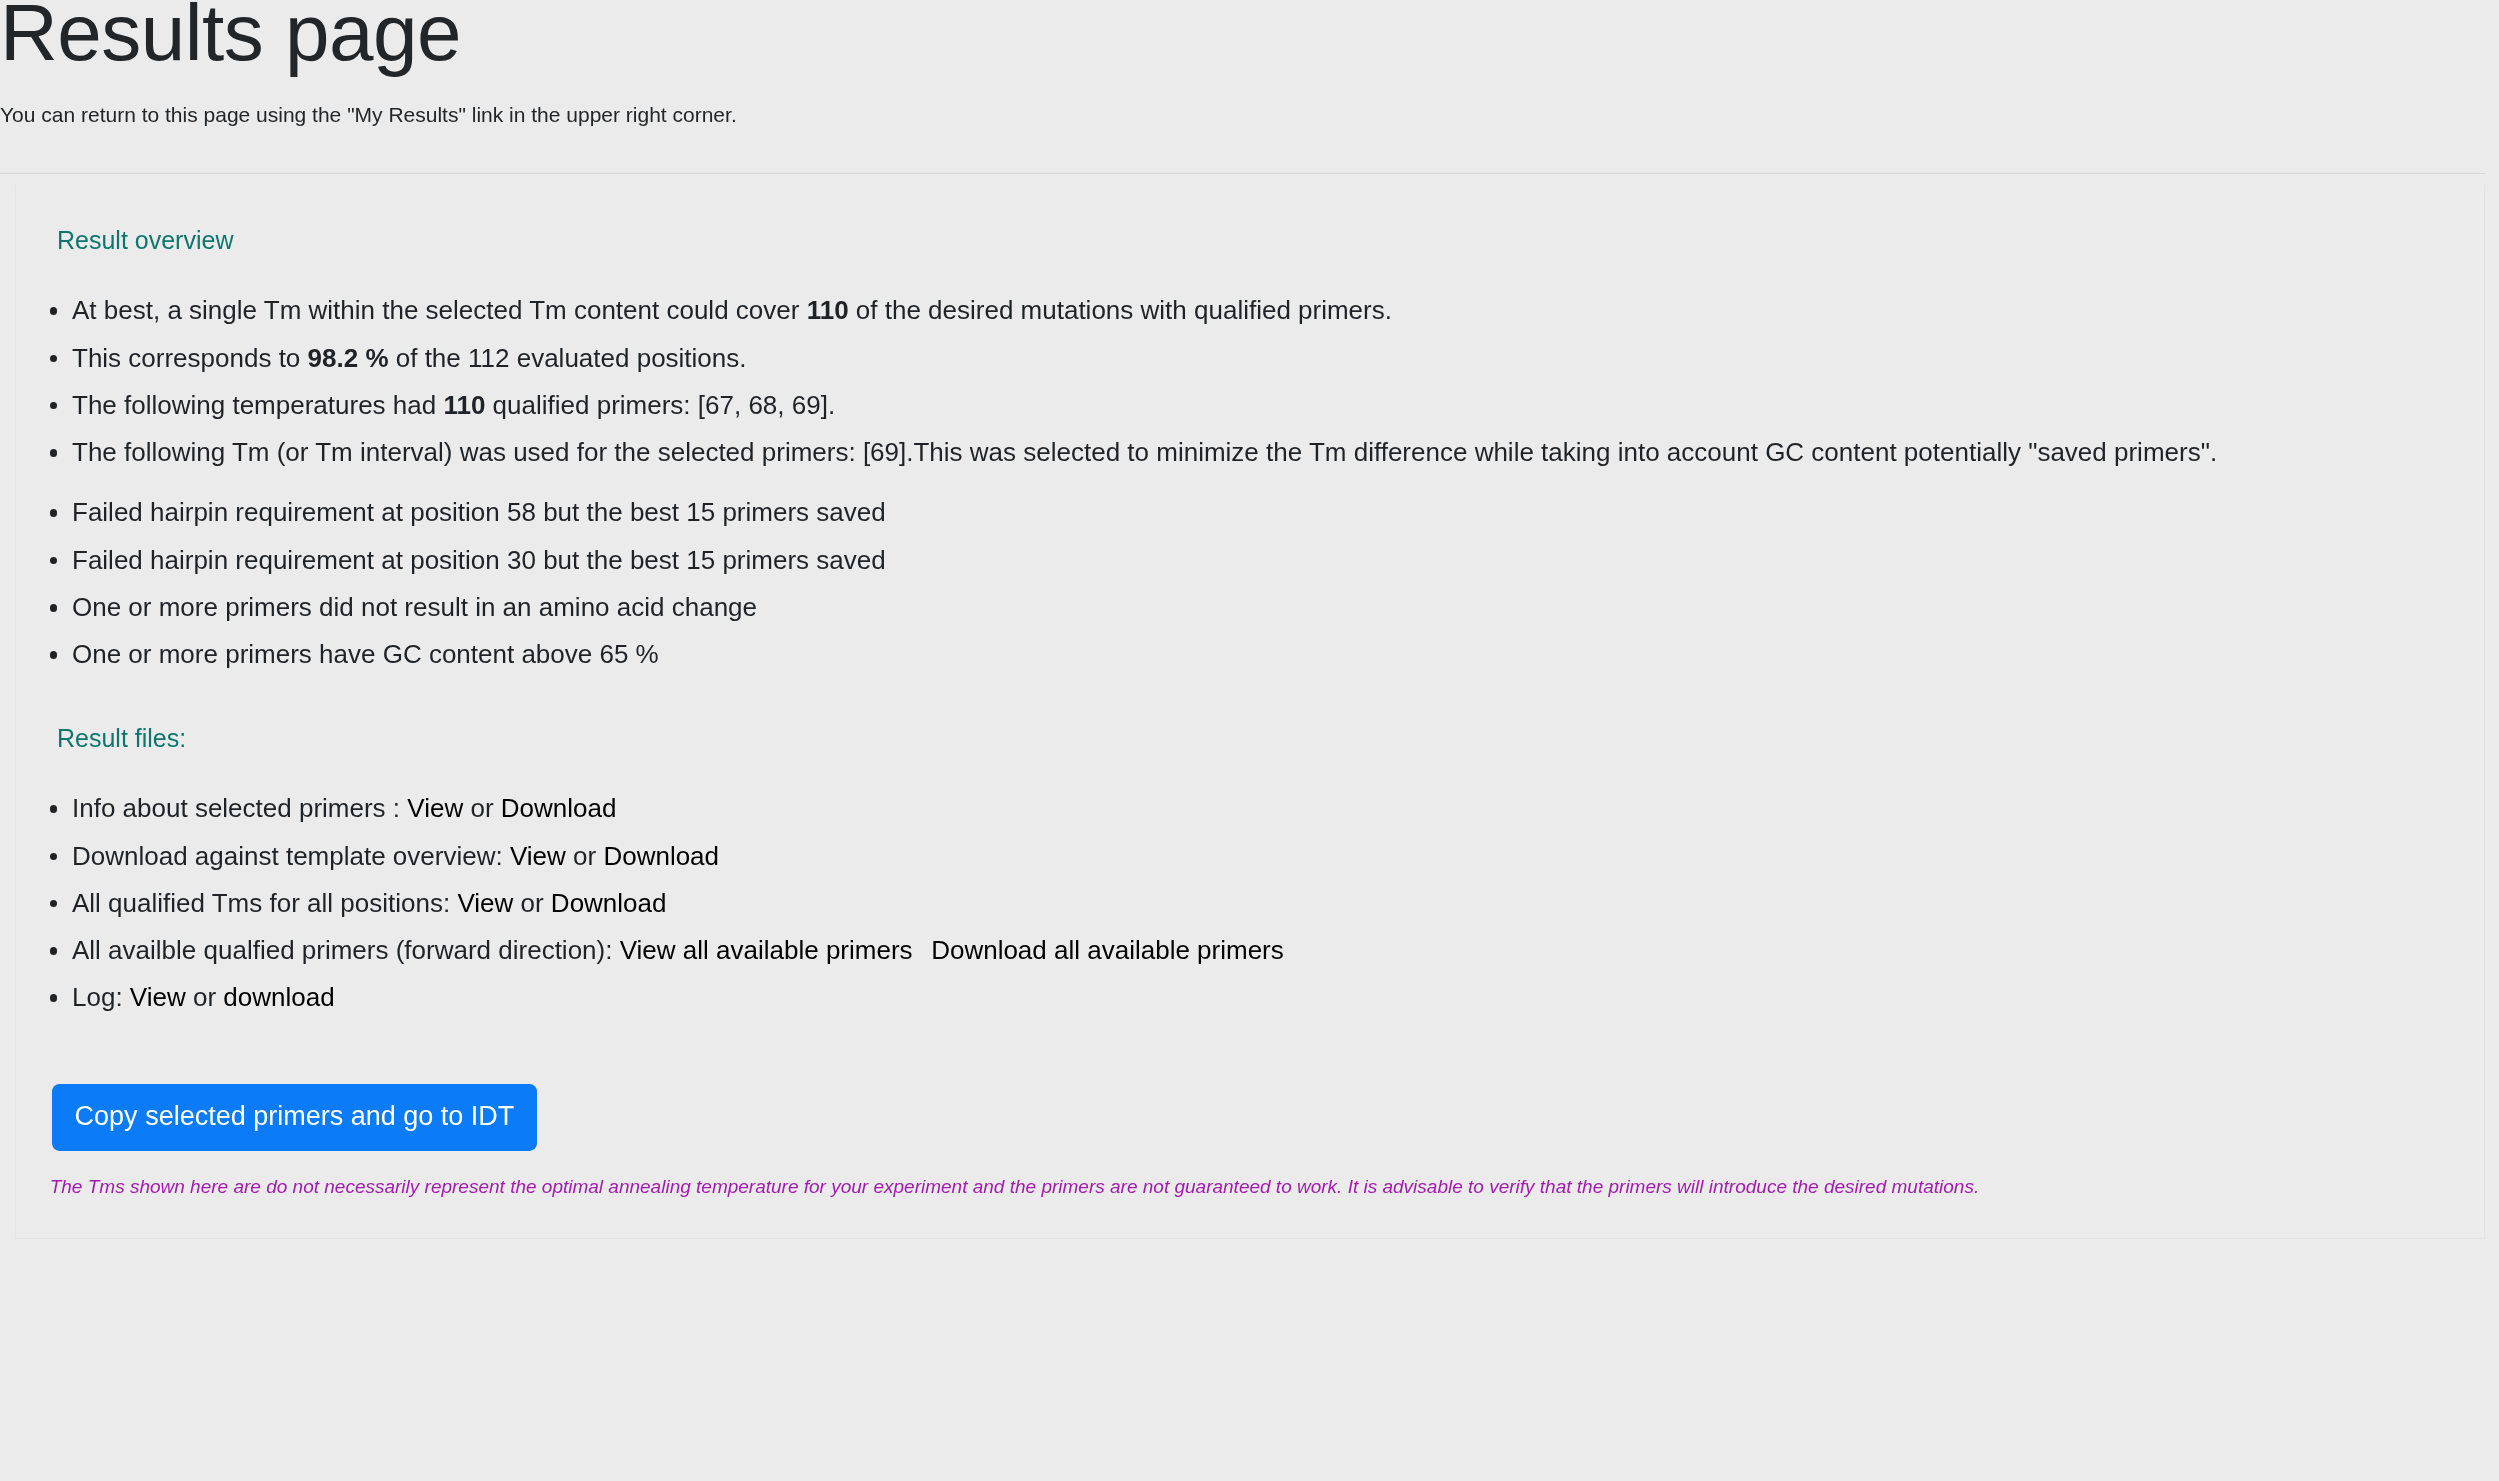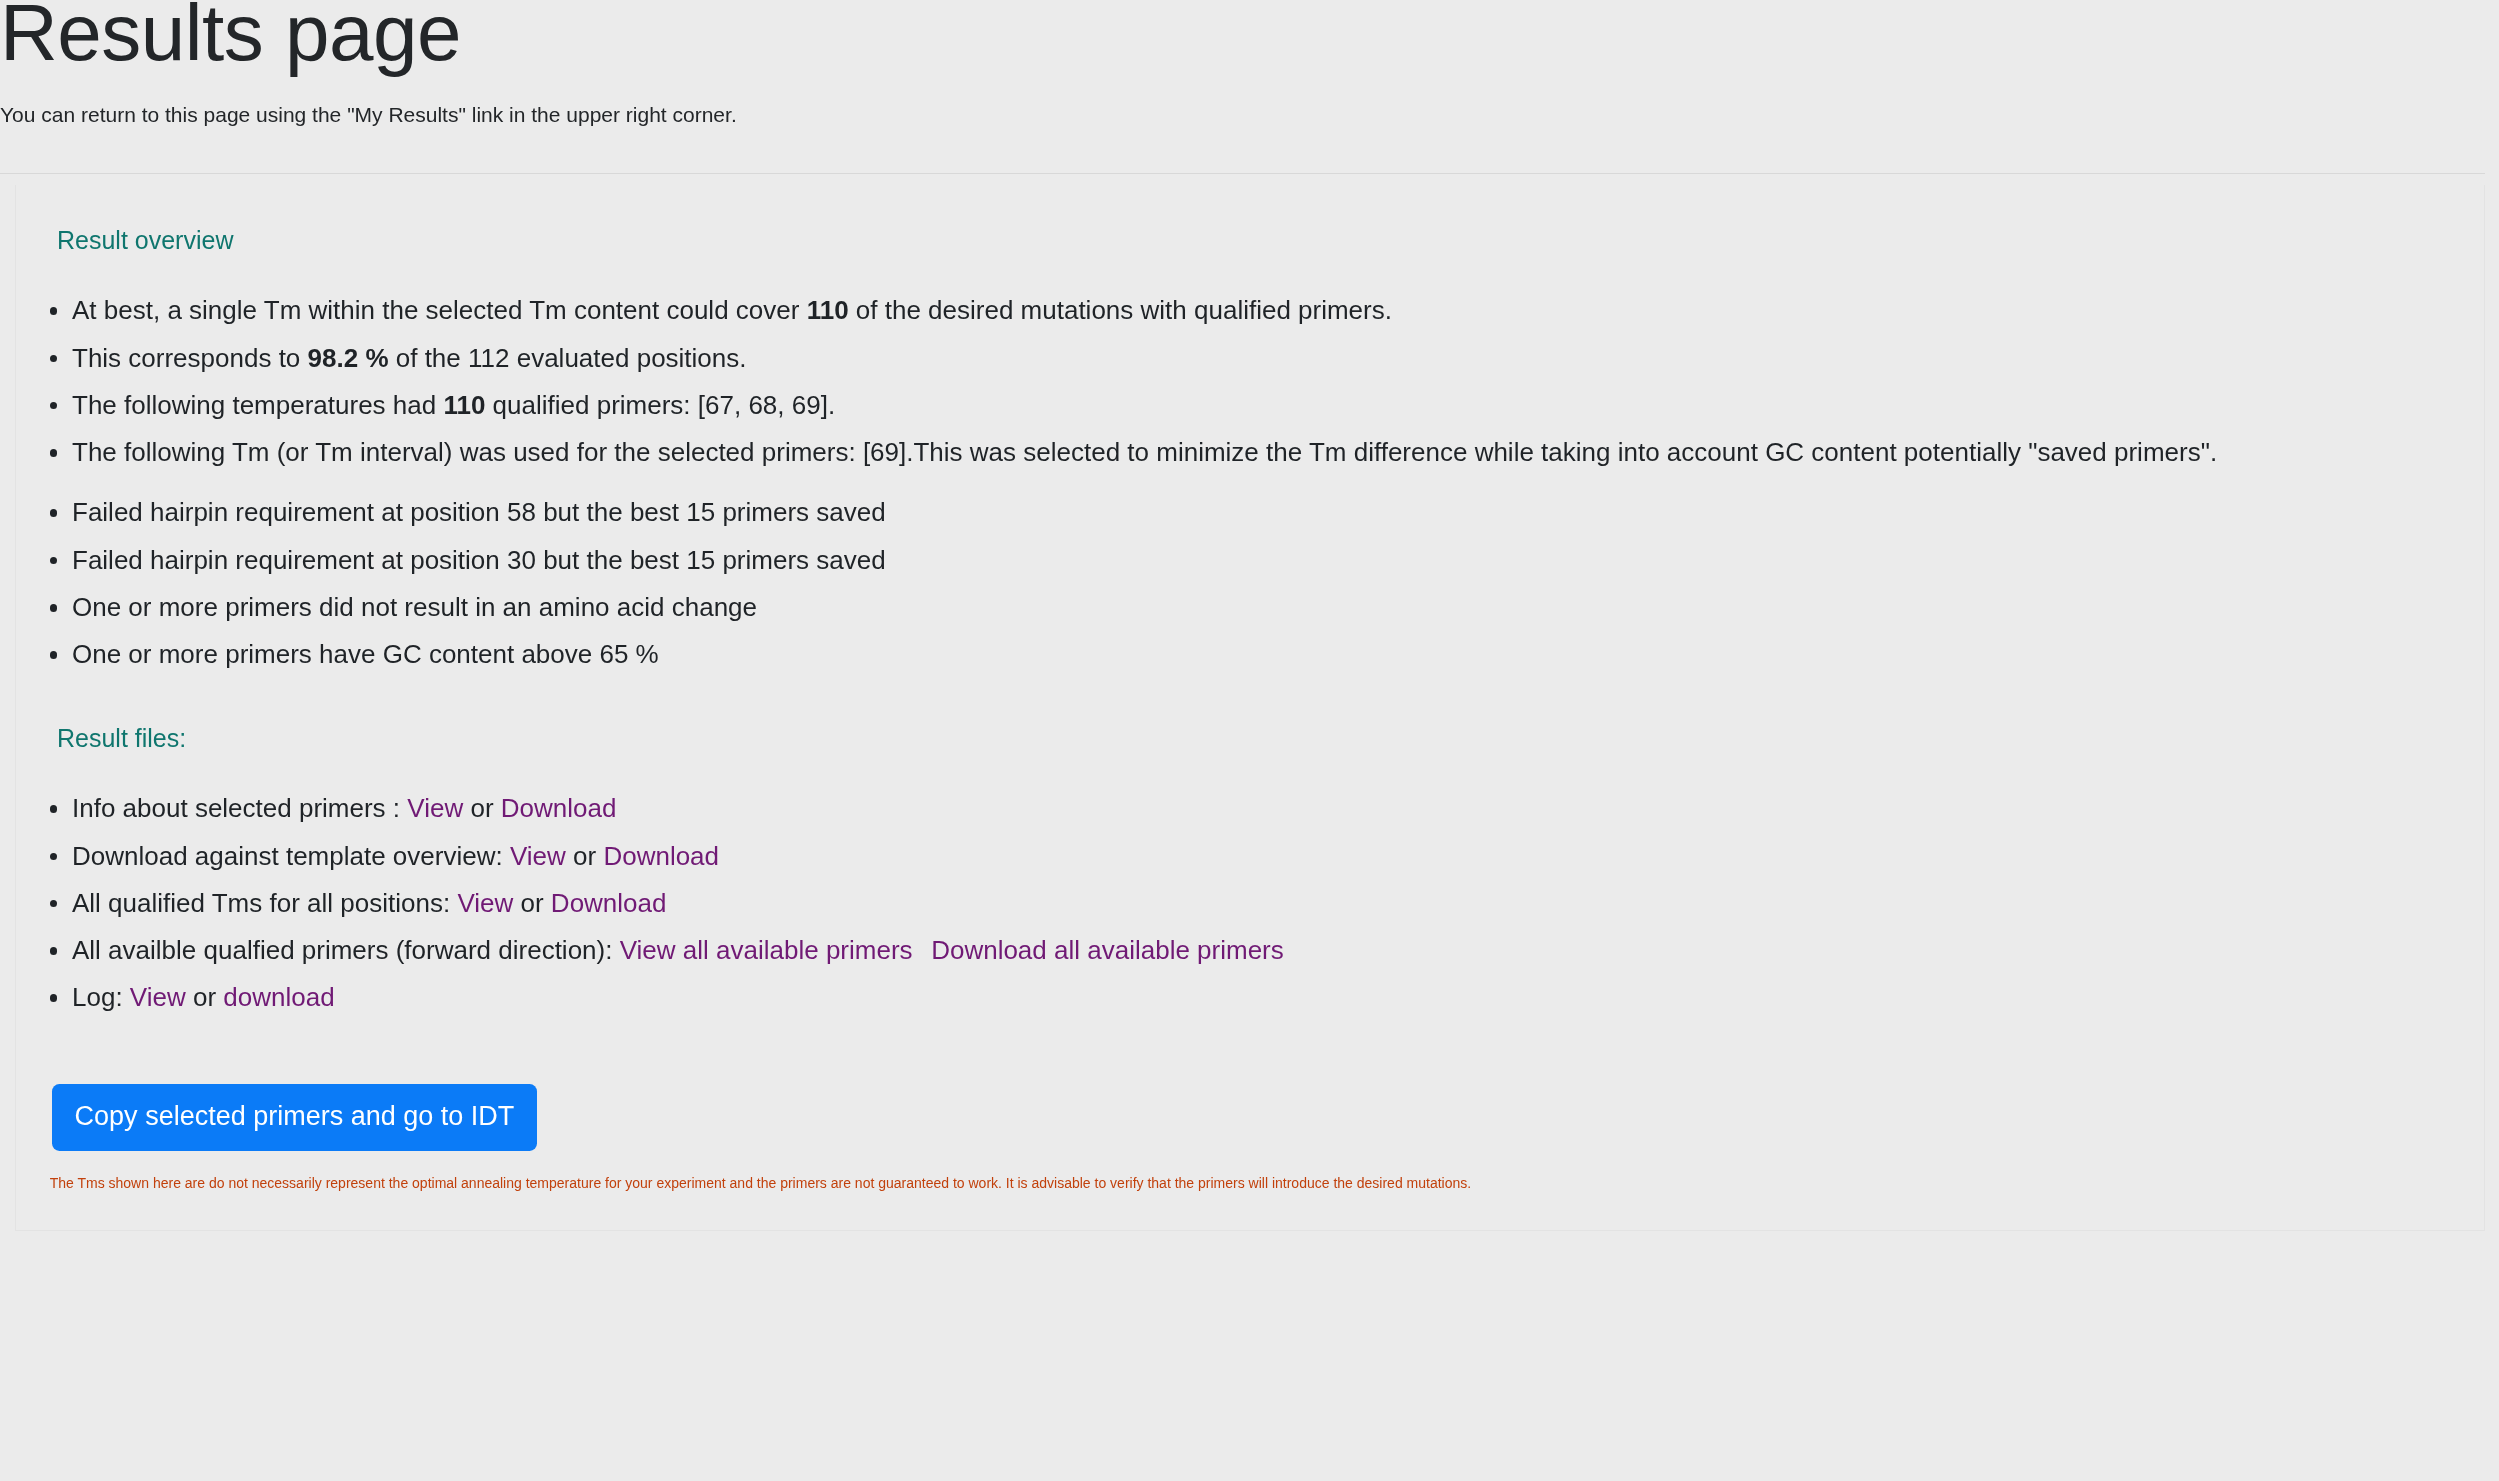--- a/index.html
+++ b/index.html
@@ -94,21 +94,21 @@
     top: 14px;
     width: 7.4px;
     height: 7.4px;
     border-radius: 50%;
     background: #1f2327;
   }
 
   b, .bold { font-weight: 700; }
 
   a.link {
-    color: #701a75;
+    color: #000000;
     text-decoration: none;
     cursor: pointer;
   }
 
   .gap-sep { display: inline-block; width: 18.6px; }
 
   
   .action-row {
     padding: 69px 0 0 5.6px;
   }
@@ -120,23 +120,24 @@
     border-radius: 7.4px;
     font-family: "Liberation Sans", sans-serif;
     font-size: 27px;
     line-height: 1;
     padding: 19.5px 23px 20.5px 23px;
     cursor: pointer;
   }
 
   
   .footer-note {
-    font-size: 14px;
+    font-size: 19px;
+    font-style: italic;
     line-height: 1.45;
-    color: #c2410c;
+    color: #a21caf;
     padding: 22.3px 0 0 3.7px;
     max-width: 2420px;
   }
 </style>
 </head>
 <body>
 
 <div class="page-header">
   <h1 class="page-title">Results page</h1>
   <p class="page-subtitle">You can return to this page using the "My Results" link in the upper right corner.</p>

